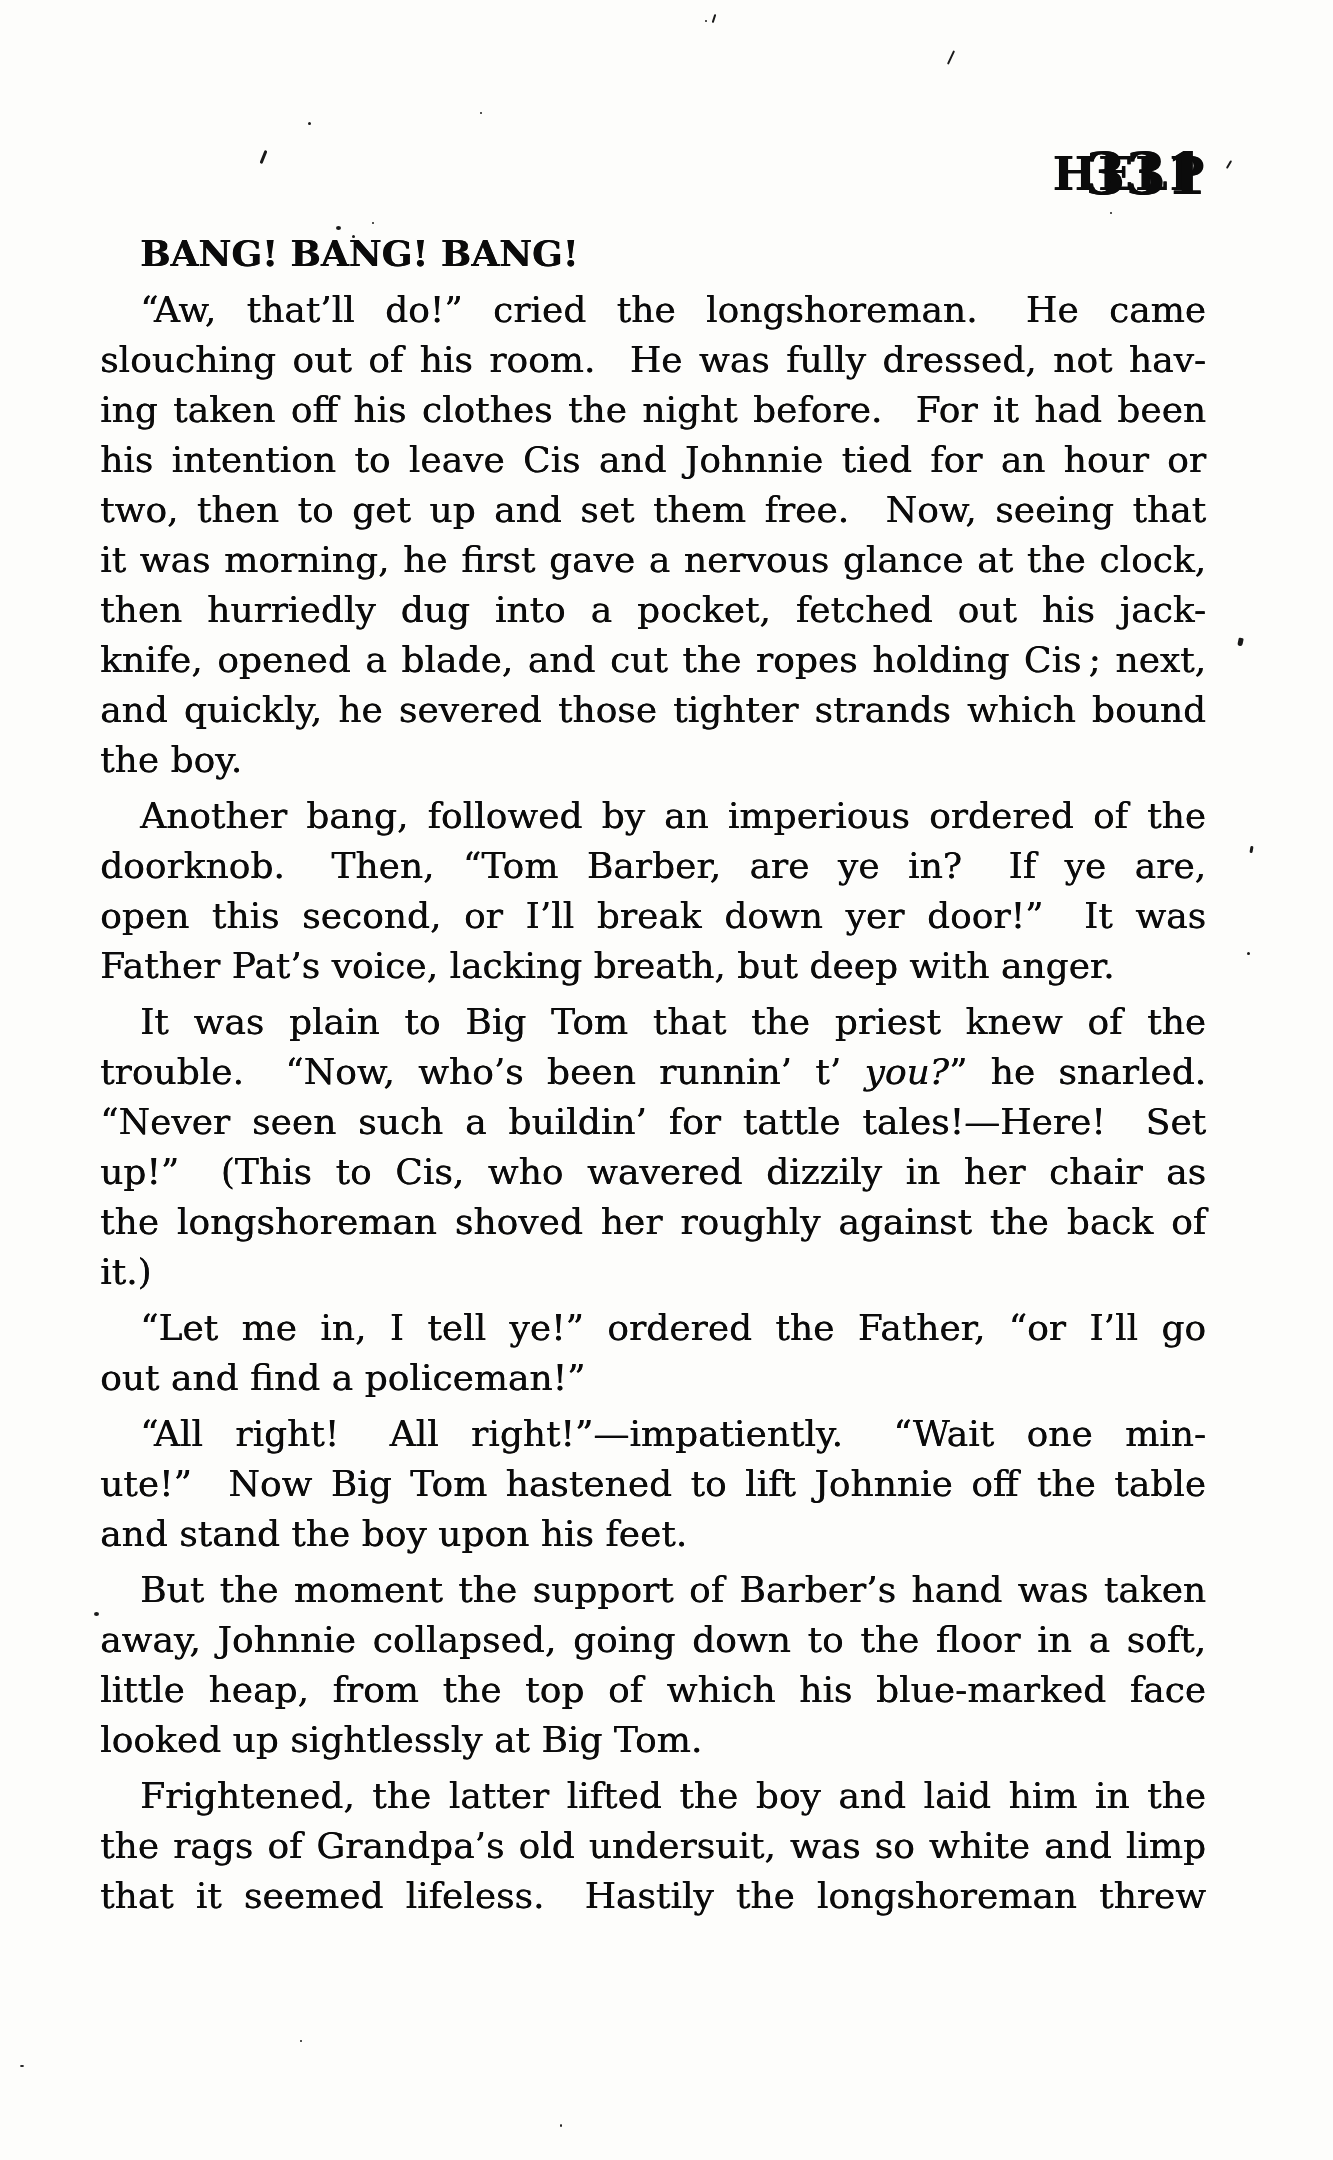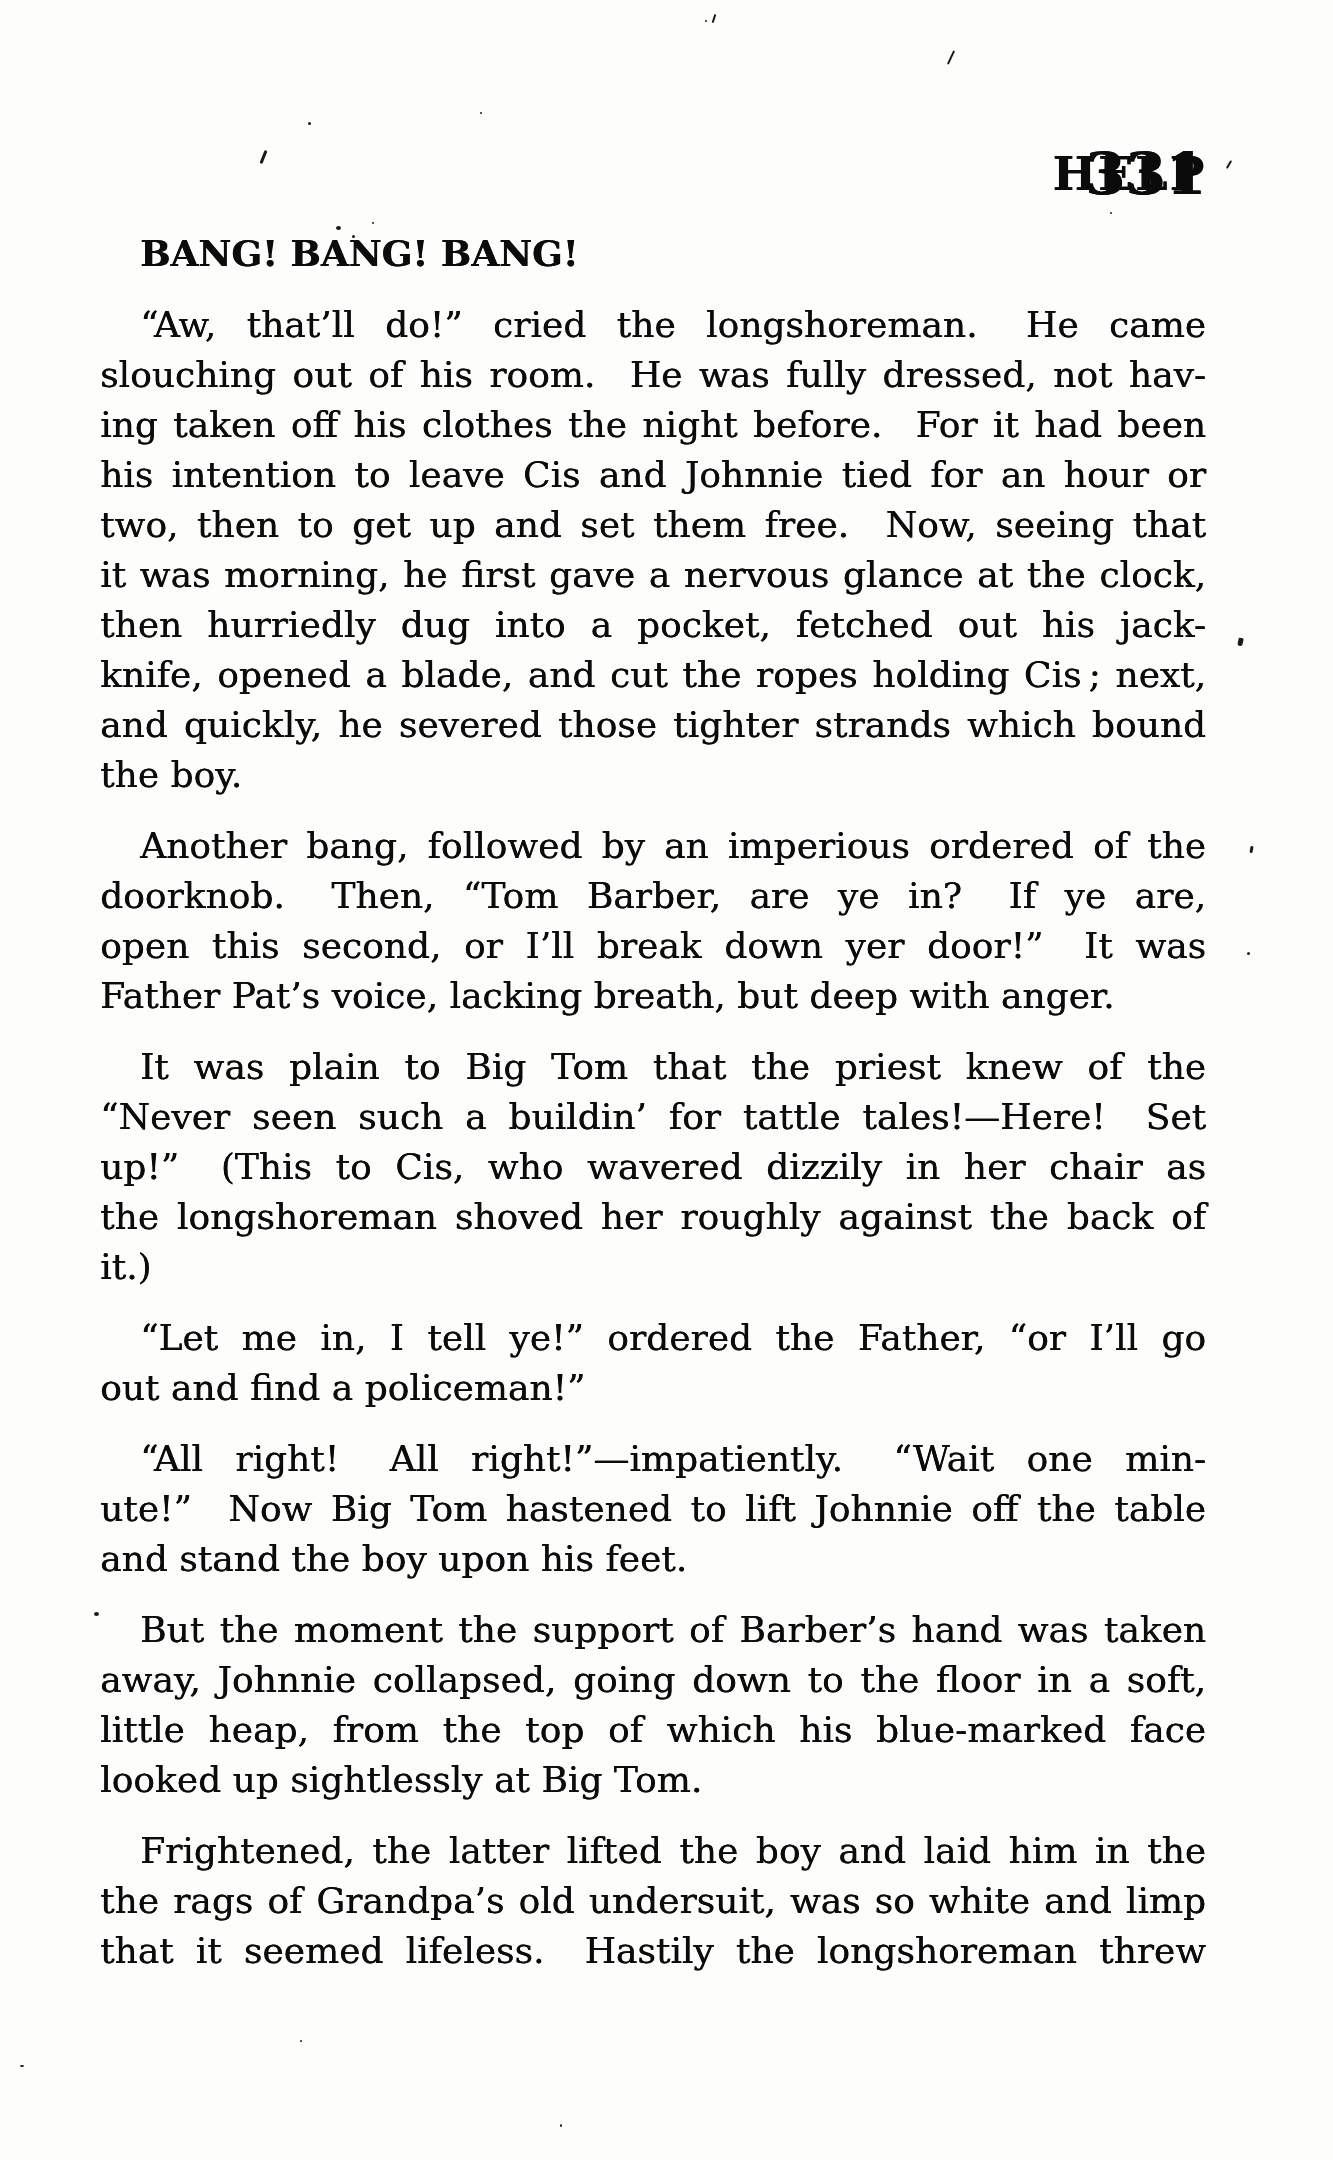--- a/index.html
+++ b/index.html
@@ -44,21 +44,21 @@
   
   .text-block {
     position: absolute;
     left: 100px;
     top: 228px;
     width: 1106px;
     font-size: 36px;
     line-height: 50px;
     text-shadow: 0.4px 0 currentColor;
   }
-  .para + .para { margin-top: 21px; }
+  .para + .para { margin-top: 6px; }
   .line {
     text-align: justify;
     text-align-last: justify;
     white-space: nowrap;
   }
   .line.last { text-align-last: left; white-space: normal; }
   .line.ind { text-indent: 40px; }
   .seg-n { font-style: normal; font-weight: normal; }
   .seg-i { font-style: italic; }
   .seg-b { font-weight: bold; }
@@ -98,20 +98,21 @@
         <div class="line last"><span class="seg-n">the boy.</span></div>
       </div>
       <div class="para">
         <div class="line ind"><span class="seg-n">Another bang, followed by an imperious ordered of the</span></div>
         <div class="line"><span class="seg-n">doorknob.  Then, “Tom Barber, are ye in?  If ye are,</span></div>
         <div class="line"><span class="seg-n">open this second, or I’ll break down yer door!”  It was</span></div>
         <div class="line last"><span class="seg-n">Father Pat’s voice, lacking breath, but deep with anger.</span></div>
       </div>
       <div class="para">
         <div class="line ind"><span class="seg-n">It was plain to Big Tom that the priest knew of the</span></div>
+        <div class="line"><span class="seg-n">trouble.  “Now, who’s been runnin’ t’ </span><span class="seg-i">you?</span><span class="seg-n">” he snarled.</span></div>
         <div class="line"><span class="seg-n">“Never seen such a buildin’ for tattle tales!—Here!  Set</span></div>
         <div class="line"><span class="seg-n">up!”  (This to Cis, who wavered dizzily in her chair as</span></div>
         <div class="line"><span class="seg-n">the longshoreman shoved her roughly against the back of</span></div>
         <div class="line last"><span class="seg-n">it.)</span></div>
       </div>
       <div class="para">
         <div class="line ind"><span class="seg-n">“Let me in, I tell ye!” ordered the Father, “or I’ll go</span></div>
         <div class="line last"><span class="seg-n">out and find a policeman!”</span></div>
       </div>
       <div class="para">

